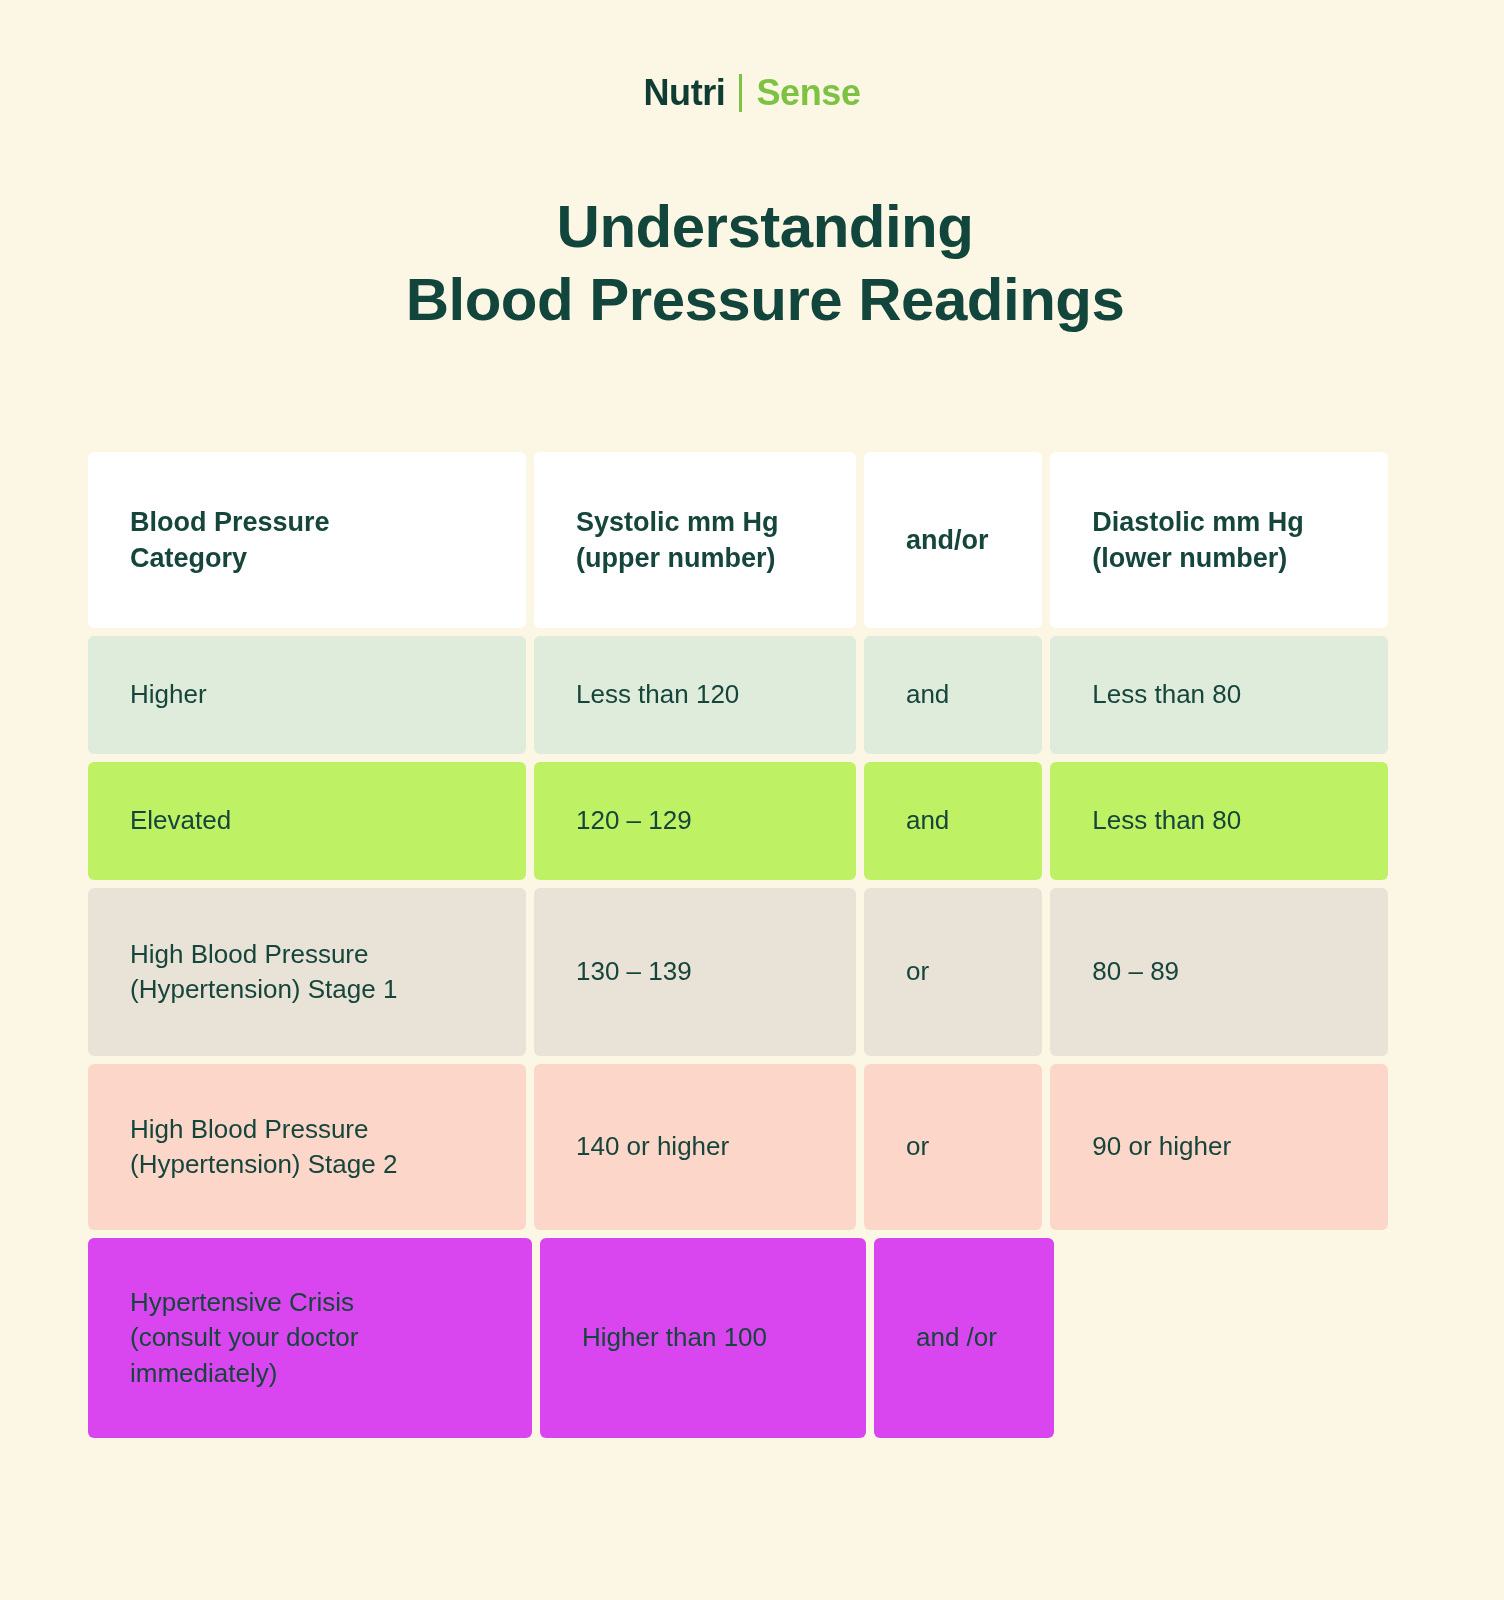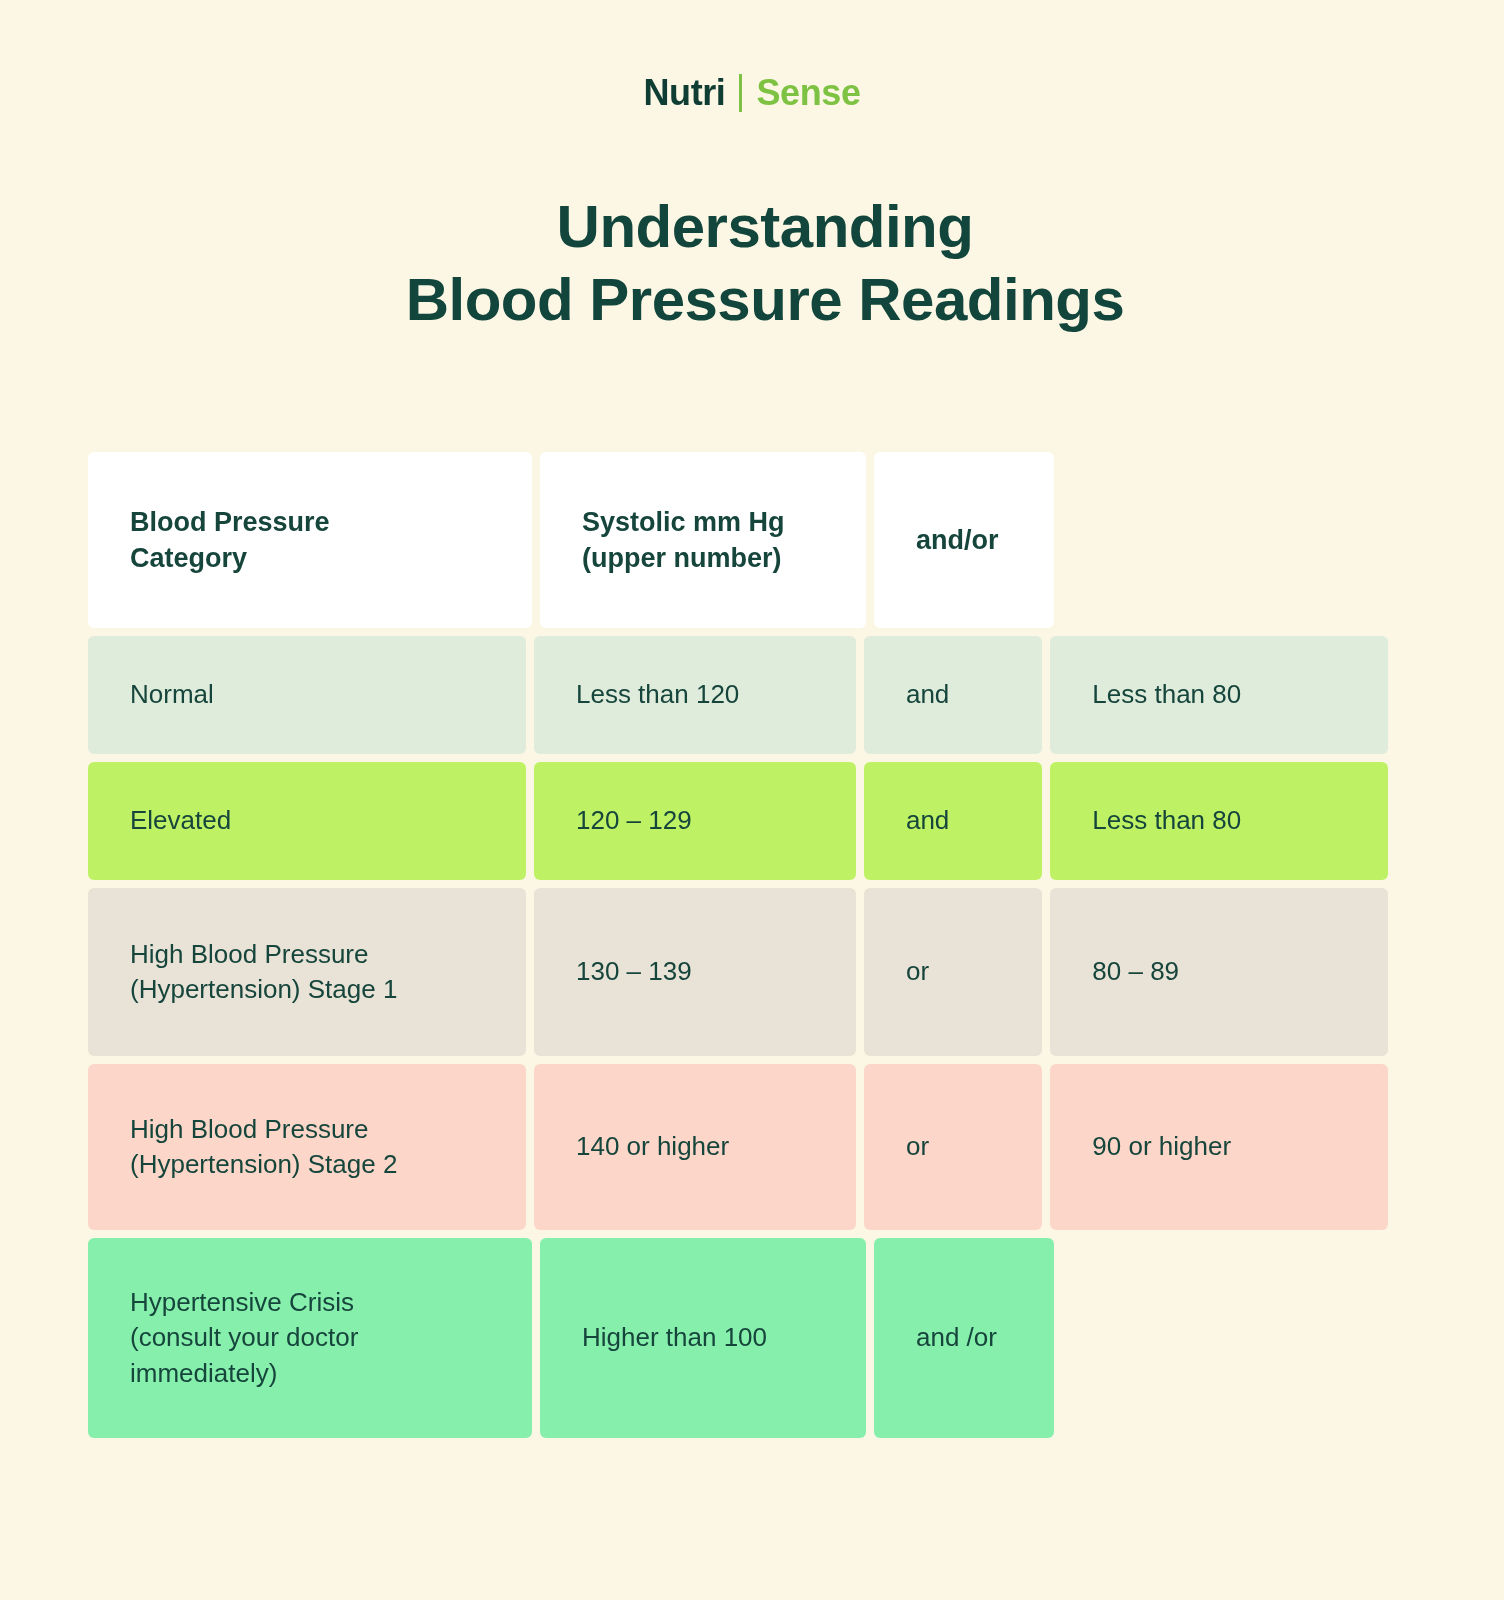--- a/index.html
+++ b/index.html
@@ -101,21 +101,21 @@
     min-height: 176px;
     align-items: center;
   }
   .header .cell .txt { white-space: pre-line; }
 
   .body-row .cell { min-height: 118px; }
   .row-normal .cell { background: #dfebdb; }
   .row-elevated .cell { background: #bef264; }
   .row-stage1 .cell { background: #e9e2d6; min-height: 168px; }
   .row-stage2 .cell { background: #fcd7c9; min-height: 166px; }
-  .row-crisis .cell { background: #86efac; min-height: 200px; }
+  .row-crisis .cell { background: #d946ef; min-height: 200px; }
 
   .cell .txt { white-space: pre-line; }
 </style>
 </head>
 <body>
 
 <div class="page">
 
   <div class="brand">
     <span class="brand-inner">
@@ -137,25 +137,29 @@
         <span class="txt">Blood Pressure
 Category</span>
       </div>
       <div class="cell col-sys">
         <span class="txt">Systolic mm Hg
 (upper number)</span>
       </div>
       <div class="cell col-op">
         <span class="txt">and/or</span>
       </div>
+      <div class="cell col-dia">
+        <span class="txt">Diastolic mm Hg
+(lower number)</span>
+      </div>
     </div>
 
     <div class="row body-row row-normal">
       <div class="cell col-cat">
-        <span class="txt">Normal</span>
+        <span class="txt">Higher</span>
       </div>
       <div class="cell col-sys">
         <span class="txt">Less than 120</span>
       </div>
       <div class="cell col-op">
         <span class="txt">and</span>
       </div>
       <div class="cell col-dia">
         <span class="txt">Less than 80</span>
       </div>

